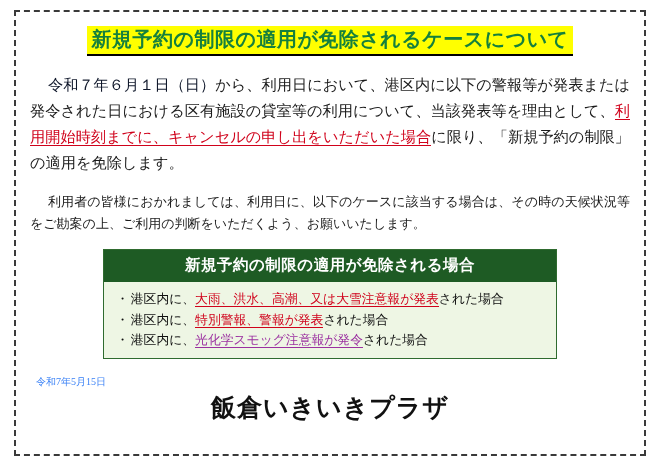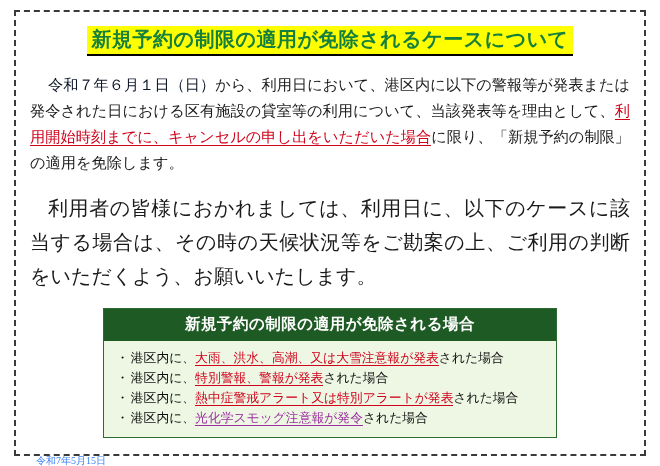--- a/index.html
+++ b/index.html
@@ -70,21 +70,21 @@
   .red {
     color: #0f172a;
   }
   .red-u {
     color: #d0021b;
     border-bottom: 1.5px solid #d0021b;
   }
   .para2 {
     margin-top: 14px;
     font-family: "Liberation Serif", serif;
-    font-size: 20px;
+    font-size: 13px;
     line-height: 1.72;
     color: #1a1a1a;
     text-align: justify;
     text-justify: inter-ideograph;
   }
   .para2 .lead {
     padding-left: 18px;
   }
 
   
@@ -171,23 +171,20 @@
       <div class="box-body">
 
         <div class="box-item">
           <span class="bullet">・</span><span>港区内に、</span><span class="hl">大雨、洪水、高潮、又は大雪注意報が発表</span><span>された場合</span>
         </div>
 
         <div class="box-item">
           <span class="bullet">・</span><span>港区内に、</span><span class="hl">特別警報、警報が発表</span><span>された場合</span>
         </div>
 
-        <div class="box-item">
-          <span class="bullet">・</span><span>港区内に、</span><span class="hl">熱中症警戒アラート又は特別アラートが発表</span><span>された場合</span>
-        </div>
 
         <div class="box-item">
           <span class="bullet">・</span><span>港区内に、</span><span class="hl-purple">光化学スモッグ注意報が発令</span><span>された場合</span>
         </div>
 
       </div>
     </div>
 
     <div class="date">令和7年5月15日</div>
     <div class="signature">飯倉いきいきプラザ</div>

